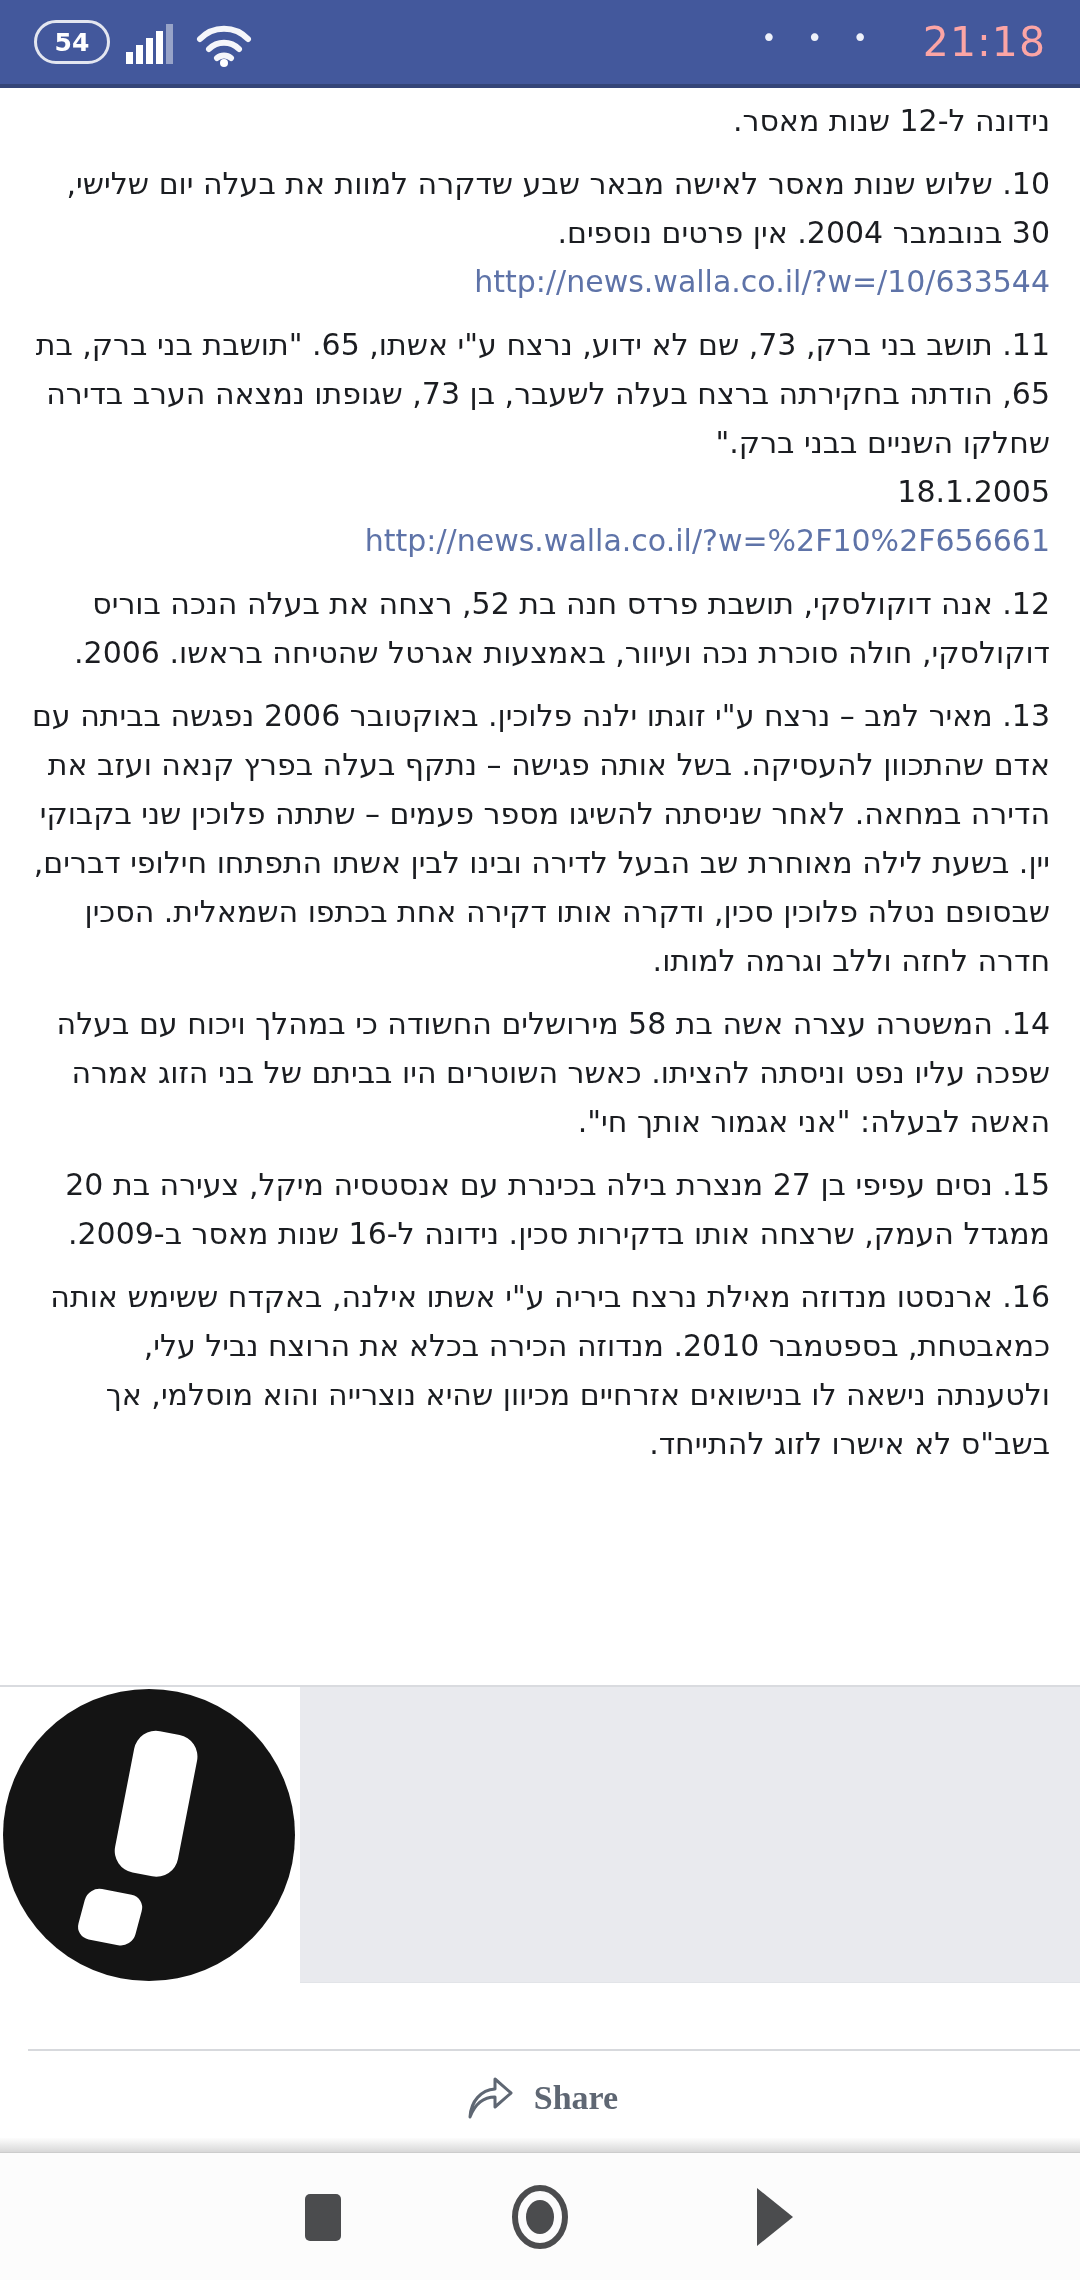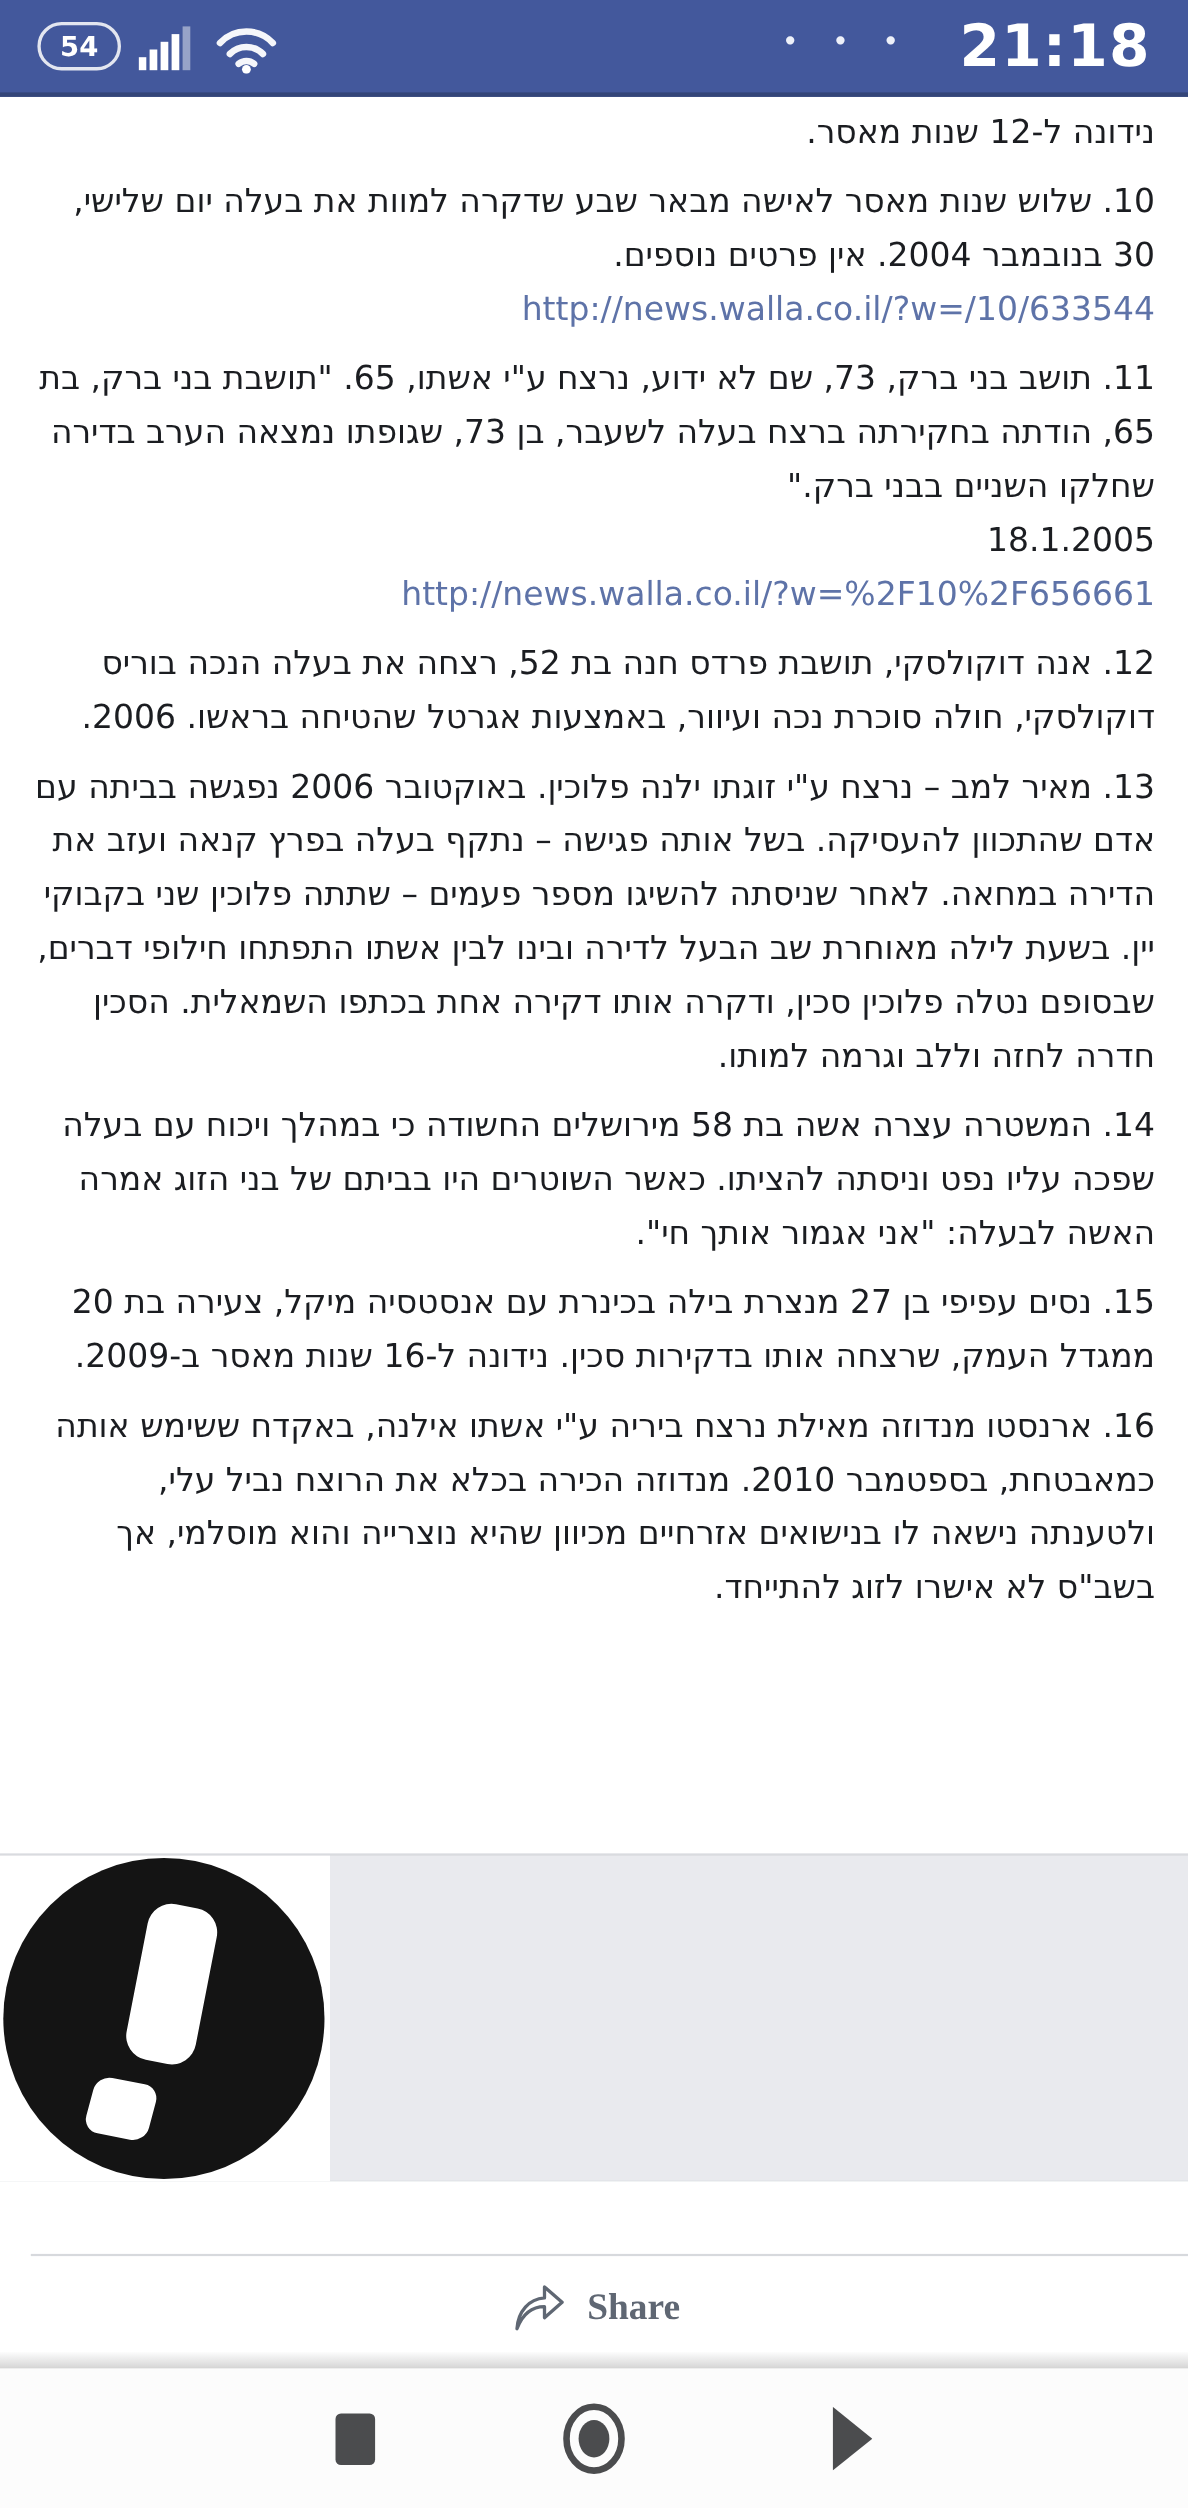--- a/index.html
+++ b/index.html
@@ -16,21 +16,21 @@
     padding:0 34px; color:#fff;
   }
   .sb-left { display:flex; align-items:center; gap:16px; }
   .battery {
     width:76px; height:44px; border:3px solid rgba(255,255,255,.85);
     border-radius:22px; display:flex; align-items:center; justify-content:center;
     font-size:25px; font-weight:bold; color:#ffffff; line-height:1;
   }
   .sb-right { display:flex; align-items:center; gap:44px; }
   .dots { font-size:26px; letter-spacing:11px; color:#eef1fa; transform:translateY(-4px); }
-  .time { font-size:53px; font-weight:bold; color:#ffffff; letter-spacing:1px; }
+  .time { font-size:41px; font-weight:normal; color:#fca5a5; letter-spacing:1px; }
   
   .post {
     position:absolute; top:88px; left:0; width:1080px; height:1597px;
     padding:8px 30px 0 30px; direction:rtl; text-align:right;
     font-size:30px; line-height:49px; color:#1b1d21; overflow:hidden;
   }
   .para { margin:0 0 14px 0; }
   .post-date { }
   .post-link { direction:ltr; text-align:right; }
   .post-link span { color:#5e73a8; }

